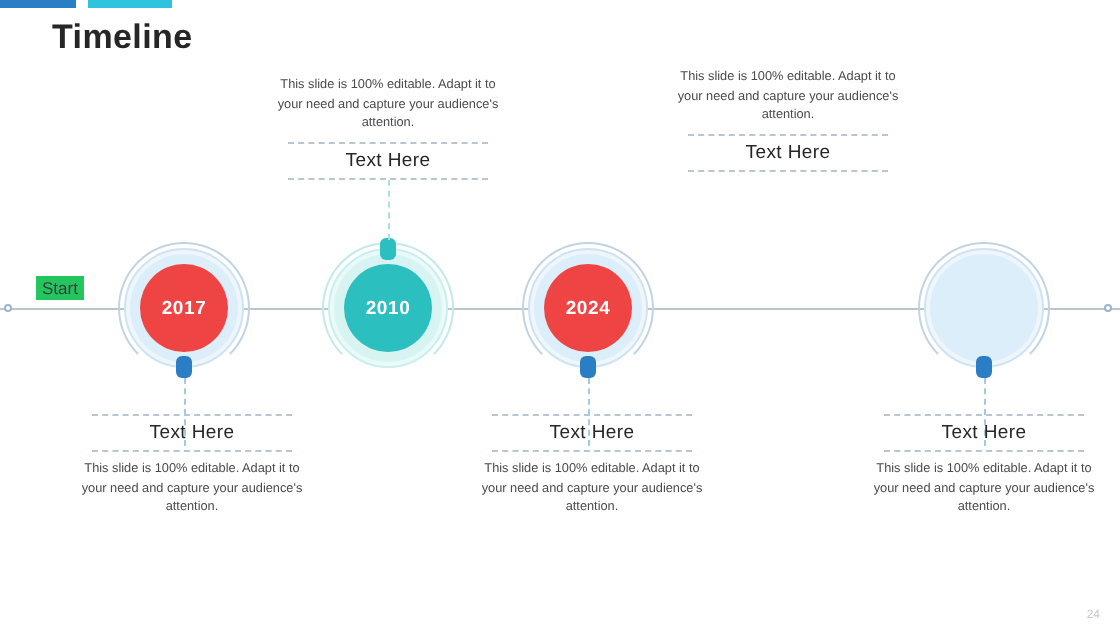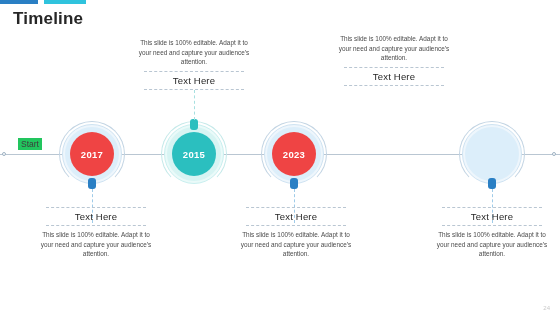--- a/index.html
+++ b/index.html
@@ -27,21 +27,21 @@
     top: 0;
     height: 4px;
   }
   .bar-blue { left: 0px;  width: 38px; background: #2a7fc4; }
   .bar-cyan { left: 44px; width: 42px; background: #2fc3dd; }
 
   
   #page-title {
     position: absolute;
     top: 9px;
-    left: 13px;
+    left: 26px;
     font-size: 17px;
     font-weight: bold;
     color: #262626;
     letter-spacing: 0.2px;
   }
 
   
   #slide-body {
     position: absolute;
     top: 0; left: 0;
@@ -237,30 +237,30 @@
     <div class="ring-mid"></div>
     <div class="ring-inner">2017</div>
     <div class="pin down"></div>
     <div class="dashline down"></div>
   </div>
 
   <div class="node teal" style="left:164px;">
     <div class="arc-ring"></div>
     <div class="ring-outer"></div>
     <div class="ring-mid"></div>
-    <div class="ring-inner">2015</div>
+    <div class="ring-inner">2010</div>
     <div class="pin up"></div>
     <div class="dashline up"></div>
   </div>
 
   <div class="node blue" style="left:264px;">
     <div class="arc-ring"></div>
     <div class="ring-outer"></div>
     <div class="ring-mid"></div>
-    <div class="ring-inner">2023</div>
+    <div class="ring-inner">2024</div>
     <div class="pin down"></div>
     <div class="dashline down"></div>
   </div>
 
 
   <div class="node blue" style="left:462px;">
     <div class="arc-ring"></div>
     <div class="ring-outer"></div>
     <div class="ring-mid"></div>
     <div class="pin down"></div>

